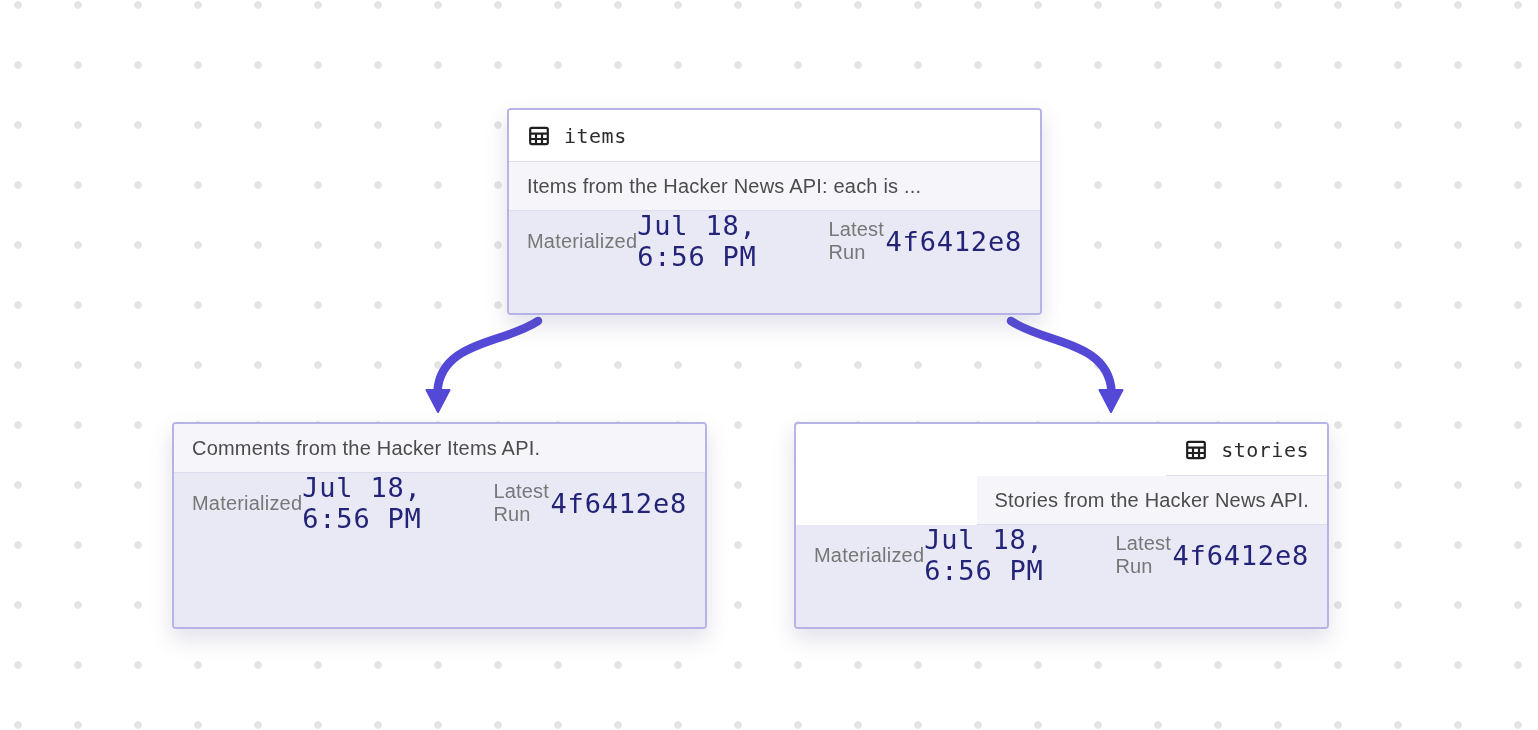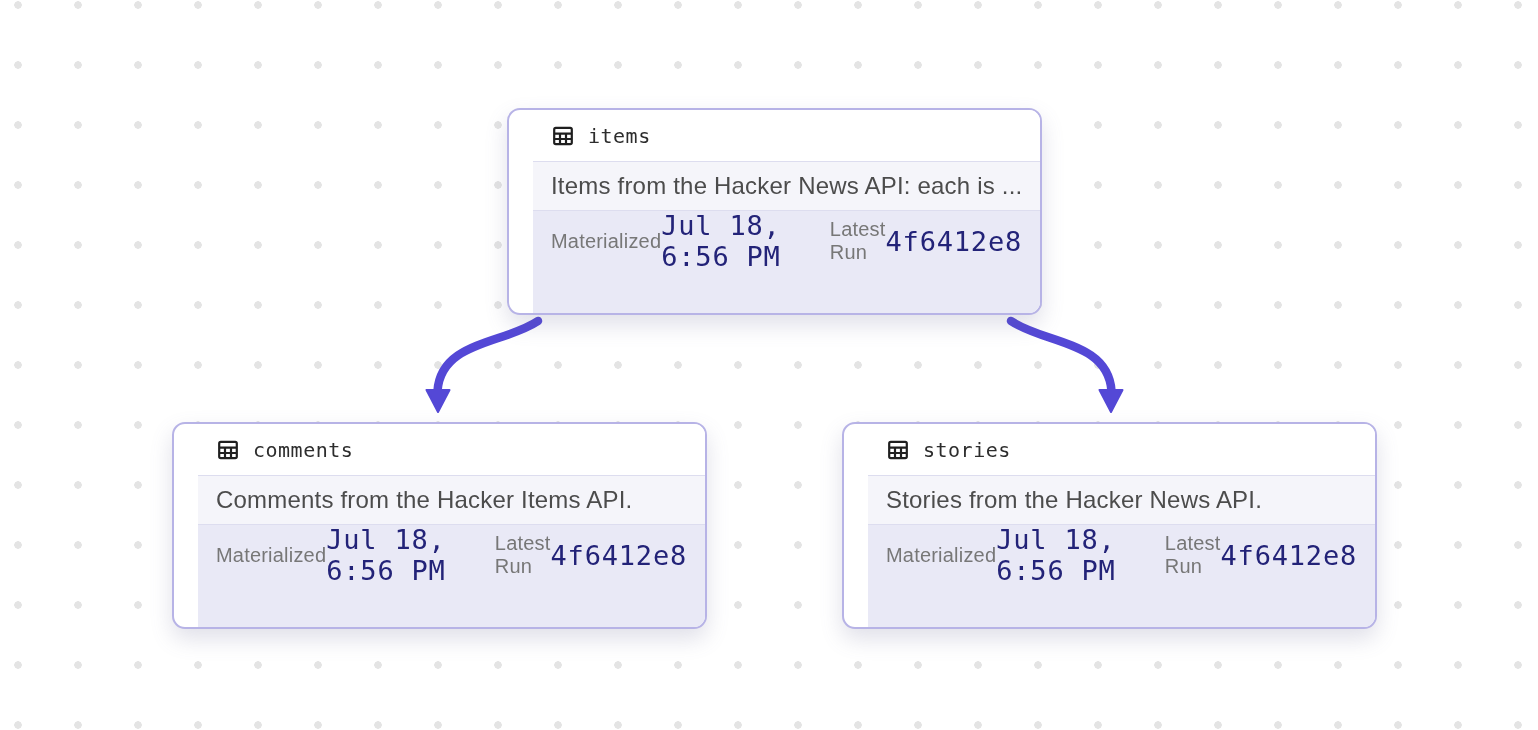--- a/index.html
+++ b/index.html
@@ -13,45 +13,44 @@
     background-position: -12px -25px;
   }
 
   .edges { position:absolute; left:0; top:0; pointer-events:none; }
   .edges path { stroke: var(--edge, #5448d6); stroke-width:8.5; fill:none; stroke-linecap:round; }
   .edges polygon { fill: var(--edge, #5448d6); stroke: var(--edge, #5448d6); stroke-width:2; stroke-linejoin:round; }
 
   .node {
     position:absolute; width:535px; height:207px; box-sizing:border-box;
     border:2px solid var(--node-border, #b7b3e6);
-    border-radius:13px; background:var(--header-bg, #ffffff);
+    border-radius:4px; background:var(--header-bg, #ffffff);
     box-shadow: 0 10px 22px rgba(99,99,143,0.20);
     display:flex; flex-direction:column; overflow:hidden;
     cursor:pointer;
-    padding-left:24px;
   }
 
   .node-header {
     flex:0 0 51px; display:flex; align-items:center; gap:13px;
     padding:0 18px; background:var(--header-bg, #ffffff);
     border-bottom:1px solid var(--divider, #ddddef);
   }
   .node-title {
     font-family:"DejaVu Sans Mono", monospace;
     font-size:20px; letter-spacing:0.5px; font-weight:500;
     color:var(--title-text, #2d2d2d);
   }
   .table-icon { display:flex; align-items:center; }
 
   .node-desc {
     flex:0 0 48px; display:flex; align-items:center;
     padding:0 18px; background:var(--description-bg, #f5f5fa);
     border-bottom:1px solid var(--divider, #ddddef);
     color:var(--description-text, #4c4c4c);
-    font-size:24px; letter-spacing:0.2px;
+    font-size:20px; letter-spacing:0.2px;
     white-space:nowrap; overflow:hidden;
   }
 
   .node-stats {
     flex:1 1 auto; background:var(--stats-bg, #e9e9f6);
     padding:10px 18px 8px; display:flex; flex-direction:row; justify-content:center;
   }
   .stat-row { display:flex; justify-content:space-between; align-items:center; height:40px; }
   .stat-label { color:var(--label-text, #777777); font-size:20px; letter-spacing:0.2px; }
   .stat-value {
@@ -97,46 +96,34 @@
         <span class="stat-value">Jul 18, 6:56 PM</span>
       </div>
       <div class="stat-row">
         <span class="stat-label">Latest Run</span>
         <span class="stat-value">4f6412e8</span>
       </div>
     </div>
   </div>
 
   <div class="node" style="left:172px; top:422px;">
-    <div class="node-header">
-      <span class="table-icon">
-        <svg width="24" height="24" viewBox="0 0 24 24" fill="none" stroke="#1f1f1f" stroke-width="2.2">
-          <rect x="3.2" y="3.8" width="17.6" height="16.4" rx="1.6"></rect>
-          <line x1="3.2" y1="9.6" x2="20.8" y2="9.6"></line>
-          <line x1="3.2" y1="15" x2="20.8" y2="15"></line>
-          <line x1="9" y1="9.6" x2="9" y2="20.2"></line>
-          <line x1="15" y1="9.6" x2="15" y2="20.2"></line>
-        </svg>
-      </span>
-      <span class="node-title">comments</span>
-    </div>
     <div class="node-desc">Comments from the Hacker Items API.</div>
     <div class="node-stats">
       <div class="stat-row">
         <span class="stat-label">Materialized</span>
         <span class="stat-value">Jul 18, 6:56 PM</span>
       </div>
       <div class="stat-row">
         <span class="stat-label">Latest Run</span>
         <span class="stat-value">4f6412e8</span>
       </div>
     </div>
   </div>
 
-  <div class="node" style="left:842px; top:422px;">
+  <div class="node" style="left:794px; top:422px;align-items:flex-end;">
     <div class="node-header">
       <span class="table-icon">
         <svg width="24" height="24" viewBox="0 0 24 24" fill="none" stroke="#1f1f1f" stroke-width="2.2">
           <rect x="3.2" y="3.8" width="17.6" height="16.4" rx="1.6"></rect>
           <line x1="3.2" y1="9.6" x2="20.8" y2="9.6"></line>
           <line x1="3.2" y1="15" x2="20.8" y2="15"></line>
           <line x1="9" y1="9.6" x2="9" y2="20.2"></line>
           <line x1="15" y1="9.6" x2="15" y2="20.2"></line>
         </svg>
       </span>

